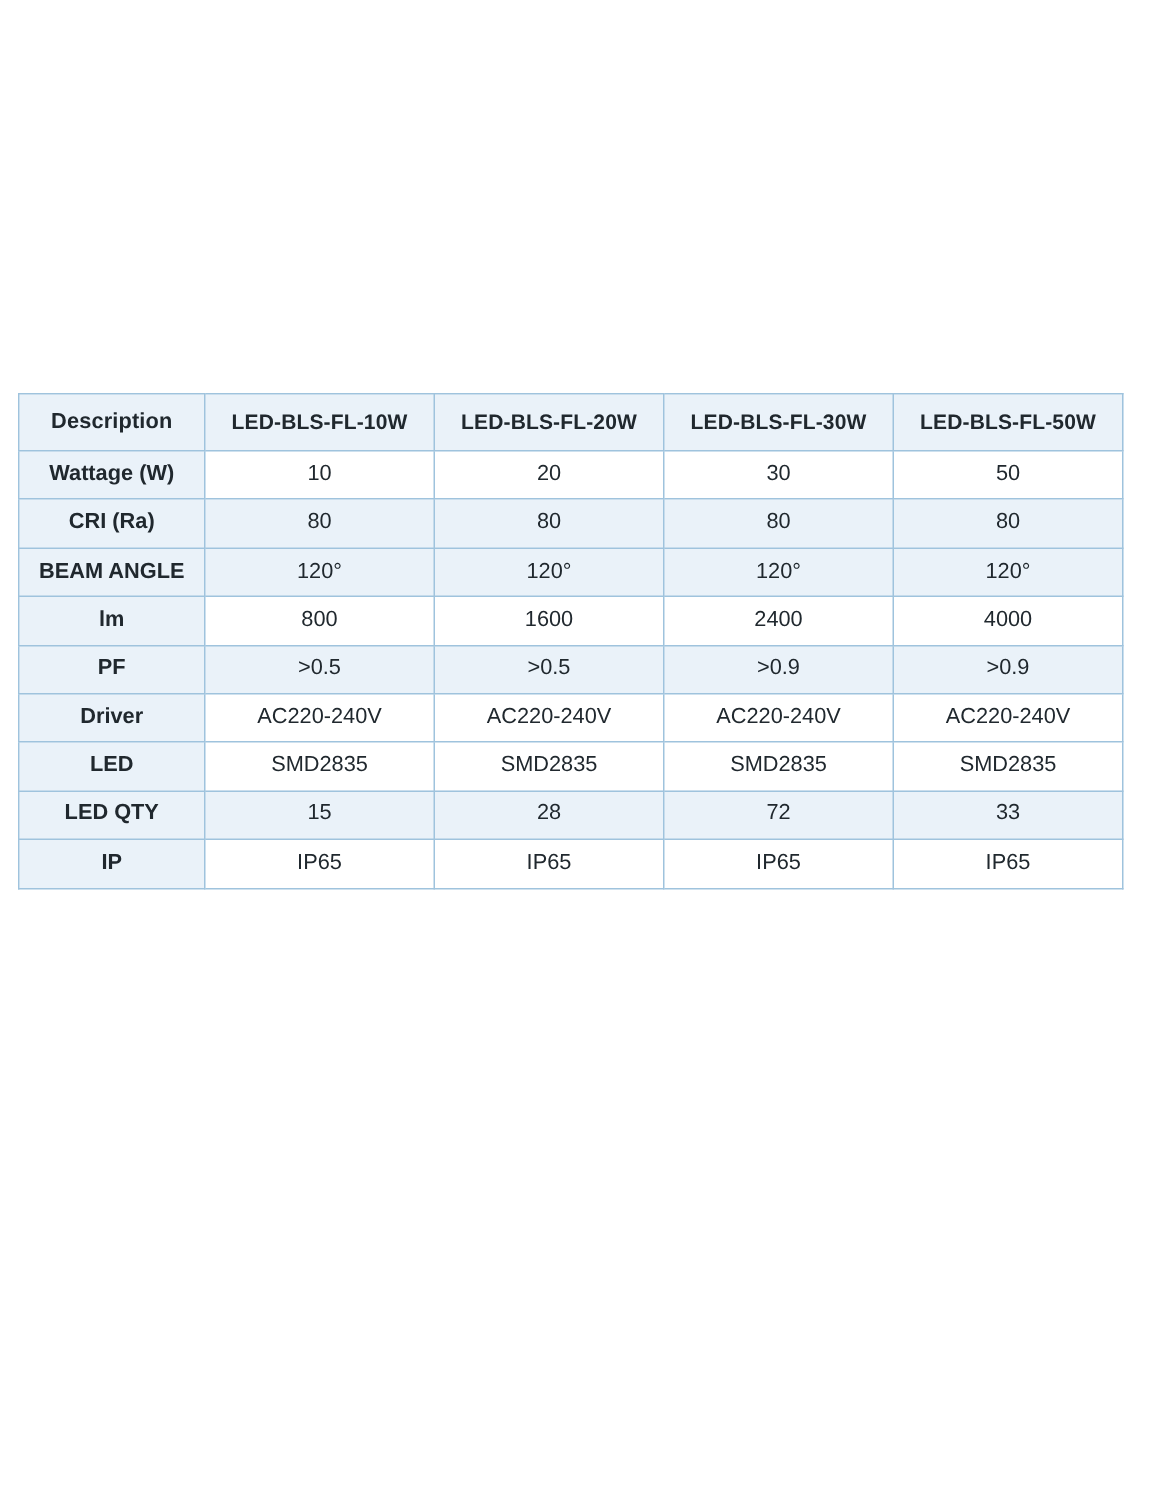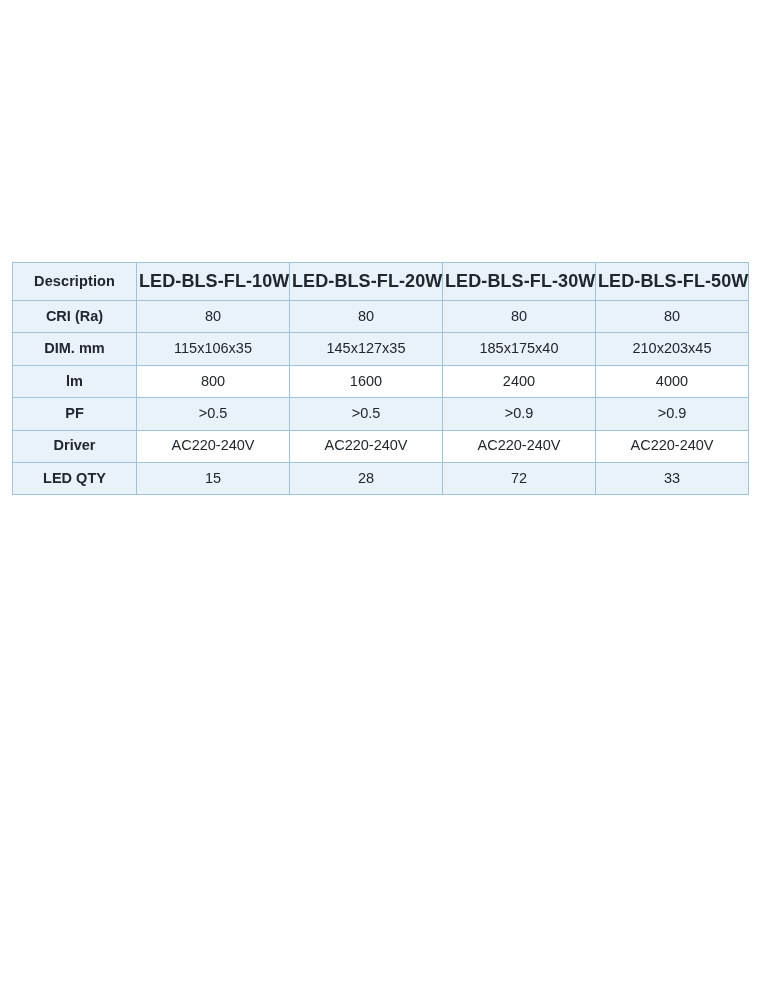--- a/index.html
+++ b/index.html
@@ -47,21 +47,21 @@
     vertical-align: middle;
     color: #20282e;
     font-size: 14.5px;
     height: 31.4px;
     padding: 0 2px;
     line-height: 1.1;
     white-space: nowrap;
   }
   table.spec thead th {
     font-weight: bold;
-    font-size: 18px;
+    font-size: 14px;
     background: #eaf2f9;
     height: 37px;
     letter-spacing: 0.1px;
   }
   table.spec thead th.head-desc {
     font-size: 14.5px;
   }
   table.spec tbody th.rowhead {
     font-weight: bold;
     background: #eaf2f9;
@@ -90,33 +90,40 @@
       <thead>
         <tr>
           <th class="head-desc">Description</th>
           <th>LED-BLS-FL-10W</th>
           <th>LED-BLS-FL-20W</th>
           <th>LED-BLS-FL-30W</th>
           <th>LED-BLS-FL-50W</th>
         </tr>
       </thead>
       <tbody>
+        <tr class="plain">
+          <th class="rowhead">Wattage (W)</th>
+          <td>10</td>
+          <td>20</td>
+          <td>30</td>
+          <td>50</td>
+        </tr>
         <tr class="alt">
           <th class="rowhead">CRI (Ra)</th>
           <td>80</td>
           <td>80</td>
           <td>80</td>
           <td>80</td>
         </tr>
         <tr class="alt">
-          <th class="rowhead">DIM. mm</th>
-          <td>115x106x35</td>
-          <td>145x127x35</td>
-          <td>185x175x40</td>
-          <td>210x203x45</td>
+          <th class="rowhead">BEAM ANGLE</th>
+          <td>120°</td>
+          <td>120°</td>
+          <td>120°</td>
+          <td>120°</td>
         </tr>
         <tr class="plain">
           <th class="rowhead">lm</th>
           <td>800</td>
           <td>1600</td>
           <td>2400</td>
           <td>4000</td>
         </tr>
         <tr class="alt">
           <th class="rowhead">PF</th>
@@ -125,23 +132,37 @@
           <td>&gt;0.9</td>
           <td>&gt;0.9</td>
         </tr>
         <tr class="plain">
           <th class="rowhead">Driver</th>
           <td>AC220-240V</td>
           <td>AC220-240V</td>
           <td>AC220-240V</td>
           <td>AC220-240V</td>
         </tr>
+        <tr class="plain">
+          <th class="rowhead">LED</th>
+          <td>SMD2835</td>
+          <td>SMD2835</td>
+          <td>SMD2835</td>
+          <td>SMD2835</td>
+        </tr>
         <tr class="alt">
           <th class="rowhead">LED QTY</th>
           <td>15</td>
           <td>28</td>
           <td>72</td>
           <td>33</td>
         </tr>
+        <tr class="plain">
+          <th class="rowhead">IP</th>
+          <td>IP65</td>
+          <td>IP65</td>
+          <td>IP65</td>
+          <td>IP65</td>
+        </tr>
       </tbody>
     </table>
   </div>
 </div>
 
 </body></html>

